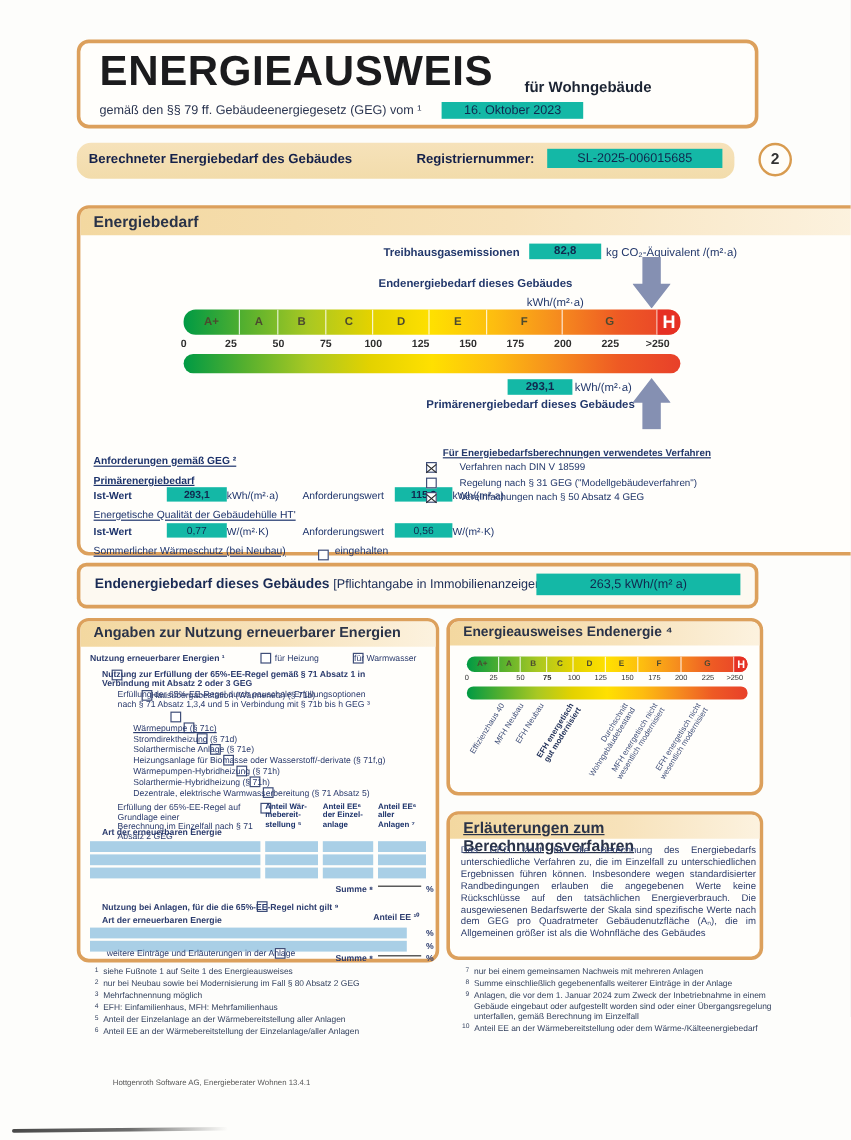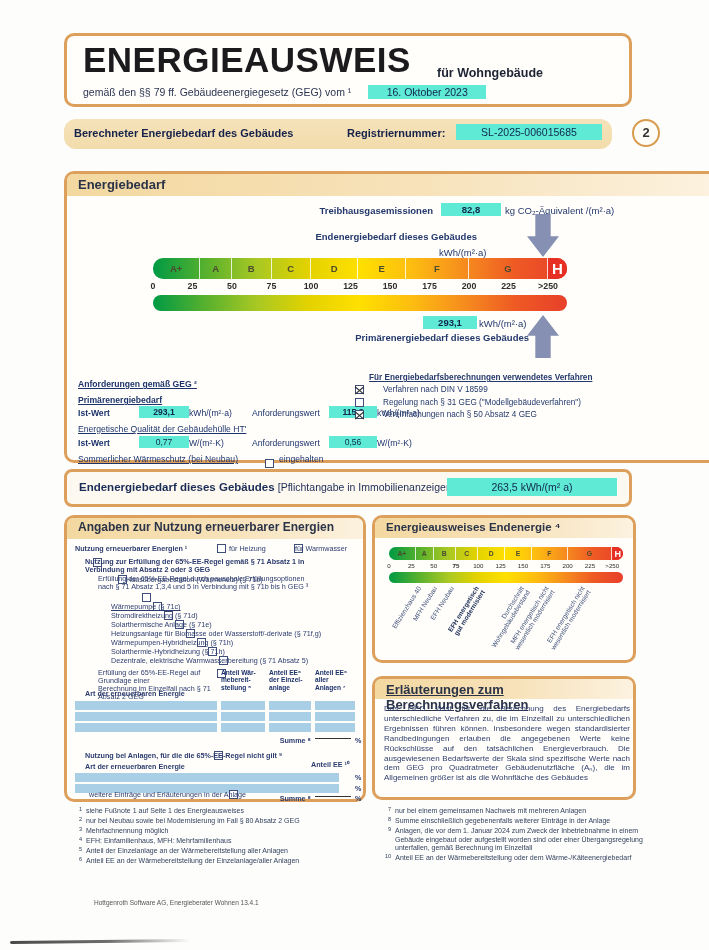--- a/index.html
+++ b/index.html
@@ -1,21 +1,21 @@
 <!DOCTYPE html>
 <html><head>
 <meta charset="utf-8">
 <style>
   html,body{margin:0;padding:0;background:#e8e8e8;font-family:"Liberation Sans",sans-serif;}
   .page{position:relative;width:709px;height:950px;background:#fdfdfb;overflow:hidden;margin:0 auto;}
   .abs{position:absolute;}
   .obox{position:absolute;border:3px solid #dca05c;border-radius:10px;background:#fffefb;box-sizing:border-box;}
   .band{position:absolute;left:0;right:0;top:0;height:22px;background:linear-gradient(90deg,#f3d8a0 0%,#f7e2ba 55%,#fcf2df 100%);border-radius:6px 6px 0 0;}
   .band .bt{position:absolute;left:11px;top:3px;font-weight:700;color:#2a3348;}
-  .hl{background:#5eead4;color:#10284e;text-align:center;display:inline-block;padding:1px 4px;}
+  .hl{background:#14b8a6;color:#10284e;text-align:center;display:inline-block;padding:1px 4px;}
   .cb{width:9px;height:9px;min-width:9px;border:1px solid #3f4e78;background:#fff;display:inline-block;position:relative;box-sizing:border-box;}
   .cb.x::before,.cb.x::after{content:'';position:absolute;left:-2px;right:-2px;top:50%;height:1.3px;background:#2a2a2a;}
   .cb.x::before{transform:rotate(40deg);} .cb.x::after{transform:rotate(-40deg);}
   .ul{text-decoration:underline;}
   
   .h1{font-size:35px;font-weight:800;letter-spacing:.5px;color:#1b1b1d;}
   
   .lbar{position:absolute;border-radius:10px;overflow:hidden;}
   .seg{position:absolute;top:0;bottom:0;display:flex;align-items:center;justify-content:center;border-right:1px solid rgba(255,255,255,.8);font-weight:700;color:#4c4a2f;box-sizing:border-box;}
   .seg:last-child{border-right:none;}

